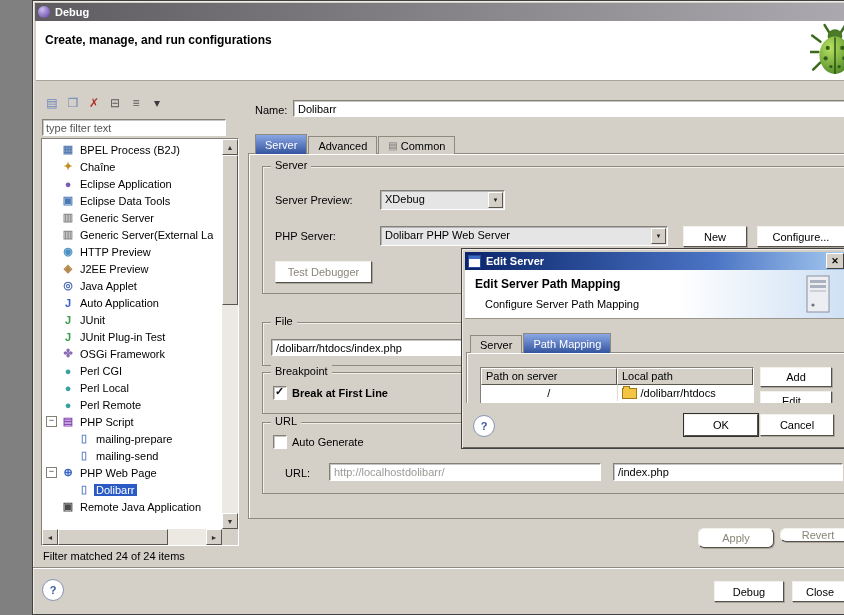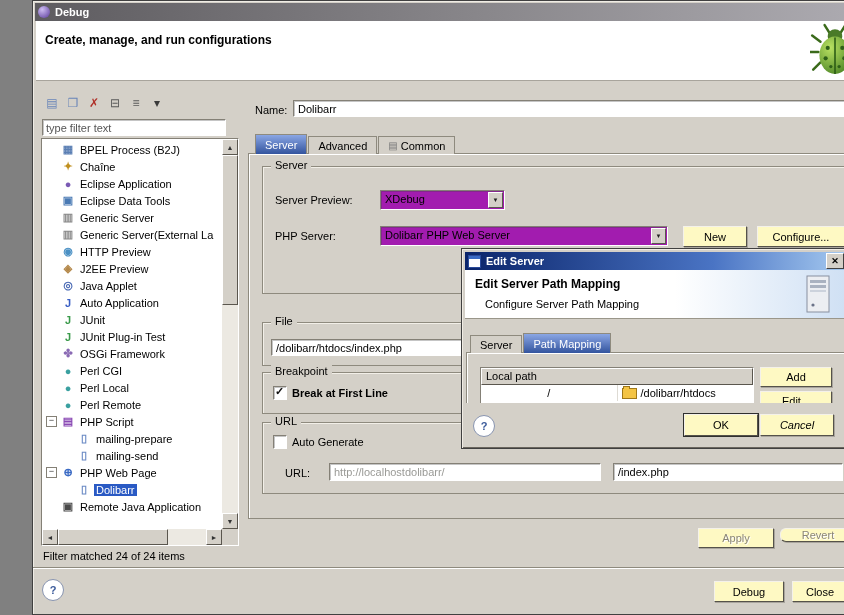--- a/index.html
+++ b/index.html
@@ -65,29 +65,29 @@
        margin-right:1px;display:inline-flex;align-items:center;gap:3px;cursor:default;box-sizing:border-box;}
   .tab.active{background:linear-gradient(180deg,var(--tabtop,#8aa6e4),var(--tabbot,#33549e));
               color:#fff;height:20px;}
   .tabico{font-size:10px;}
   .content{position:absolute;left:215px;top:152px;width:621px;height:366px;
            border:1px solid #8e8a7e;box-shadow:inset 1px 1px 0 #fff;background:#d4d0c8;
            box-sizing:border-box;z-index:1;}
   .group{position:absolute;border:1px solid #8e8a7e;box-shadow:inset 1px 1px 0 #f2efe8;}
   .gtitle{position:absolute;top:-8px;left:8px;background:#d4d0c8;padding:0 4px;}
   .lab{position:absolute;white-space:nowrap;}
-  .combo{position:absolute;height:20px;background:#a21caf;border:1px solid;
+  .combo{position:absolute;height:20px;background:#e5e5e5;border:1px solid;
          border-color:#848076 #fff #fff #848076;box-shadow:inset 1px 1px 0 rgba(64,64,64,.3);
          box-sizing:border-box;}
   .combo .ctext{position:absolute;left:4px;top:2px;right:18px;overflow:hidden;white-space:nowrap;}
   .combo .carrow{position:absolute;right:1px;top:1px;bottom:1px;width:15px;background:#d4d0c8;
          border:1px solid;border-color:#fff #5a564e #5a564e #fff;display:flex;align-items:center;
          justify-content:center;font-size:6px;color:#222;box-sizing:border-box;}
   .combo .carrow::before{content:"▼";}
-  .btn{position:absolute;background:#fef9c3;border:1px solid;
+  .btn{position:absolute;background:#ffffff;border:1px solid;
        border-color:#f4f1ea #55524a #55524a #f4f1ea;box-shadow:1px 1px 0 rgba(90,86,78,.35);
        font:11px "Liberation Sans",sans-serif;display:flex;align-items:center;justify-content:center;
        cursor:default;box-sizing:border-box;}
   .btn.disabled{color:#8a8578;text-shadow:1px 1px 0 #fff;}
   .btn.default{box-shadow:0 0 0 1px #30302e,1px 1px 0 rgba(90,86,78,.35);}
   .field{position:absolute;background:#fff;border:1px solid;border-color:#848076 #fff #fff #848076;
          box-shadow:inset 1px 1px 0 rgba(64,64,64,.3);font:11px "Liberation Sans",sans-serif;
          padding:0 4px;box-sizing:border-box;}
   .field.gray{color:#9a9a96;}
   .checkbox{display:inline-block;width:12px;height:12px;background:#fff;border:1px solid;
@@ -335,20 +335,21 @@
         <span class="ctext">XDebug</span>
         <span class="carrow"></span>
       </div>
       <span class="lab" style="left:12px;top:63px;">PHP Server:</span>
       <div class="combo" style="left:117px;top:59px;width:288px;">
         <span class="ctext">Dolibarr PHP Web Server</span>
         <span class="carrow"></span>
       </div>
       <div class="btn" style="left:420px;top:59px;width:64px;height:21px;">New</div>
       <div class="btn" style="left:494px;top:59px;width:88px;height:21px;">Configure...</div>
+      <div class="btn disabled" style="left:12px;top:94px;width:97px;height:22px;">Test Debugger</div>
     </div>
 
     <div class="group" style="left:13px;top:168px;width:594px;height:42px;">
       <span class="gtitle">File</span>
       <input class="field" style="left: 8px; top: 16px; width: 578px; height: 17px;" readonly="" value="/dolibarr/htdocs/index.php">
     </div>
 
     <div class="group" style="left:13px;top:218px;width:594px;height:40px;">
       <span class="gtitle">Breakpoint</span>
       <div class="checkrow" style="left:10px;top:13px;">
@@ -362,21 +363,21 @@
       <div class="checkrow" style="left:10px;top:12px;">
         <span class="checkbox"></span>
         <span>Auto Generate</span>
       </div>
       <span class="lab" style="left:22px;top:44px;">URL:</span>
       <input class="field gray" style="left: 66px; top: 40px; width: 272px; height: 18px;" readonly="" value="http://localhostdolibarr/">
       <input class="field" style="left: 350px; top: 40px; width: 230px; height: 18px;" readonly="" value="/index.php">
     </div>
   </div>
 
-  <div class="btn disabled" style="left:665px;top:527px;width:76px;height:20px;">Apply</div>
+  <div class="btn disabled" style="left:665px;top:527px;width:76px;height:20px;border-radius:6px;">Apply</div>
   <div class="btn disabled" style="left:747px;top:527px;width:76px;height:14px;border-radius:6px;">Revert</div>
 
   <div class="sep"></div>
   <span class="help main"></span>
   <div class="btn" style="left:681px;top:580px;width:70px;height:21px;">Debug</div>
   <div class="btn" style="left:759px;top:580px;width:56px;height:21px;">Close</div>
 
   <div class="dialog">
     <div class="dtitle">
       <span class="dicon"></span>
@@ -399,35 +400,36 @@
           <span>Server</span>
         </span>
         <span class="tab active">
           <span>Path Mapping</span>
         </span>
       </div>
     <div class="dpage"></div>
 
     <div class="mtable">
       <div class="mhead">
+          <div class="mhcell">Path on server</div>
           <div class="mhcell">Local path</div>
         </div>
       <div>
           <div class="mrow">
             <div class="mcell first">/</div>
             <div class="mcell">
               <span class="folder"></span>
               <span>/dolibarr/htdocs</span>
             </div>
           </div>
         </div>
     </div>
     <div class="btn" style="left:298px;top:118px;width:72px;height:20px;z-index:2;">Add</div>
     <div class="btn" style="left:298px;top:142px;width:72px;height:20px;z-index:2;">Edit...</div>
 
     <div class="dfooter">
       <span class="help dhelp"></span>
       <div class="btn default" style="left:219px;top:11px;width:74px;height:22px;">OK</div>
-      <div class="btn" style="left:295px;top:11px;width:74px;height:22px;font-style:italic;">Cancel</div>
+      <div class="btn" style="left:295px;top:11px;width:74px;height:22px;">Cancel</div>
     </div>
   </div>
 
 </div>
 
 </body></html>

